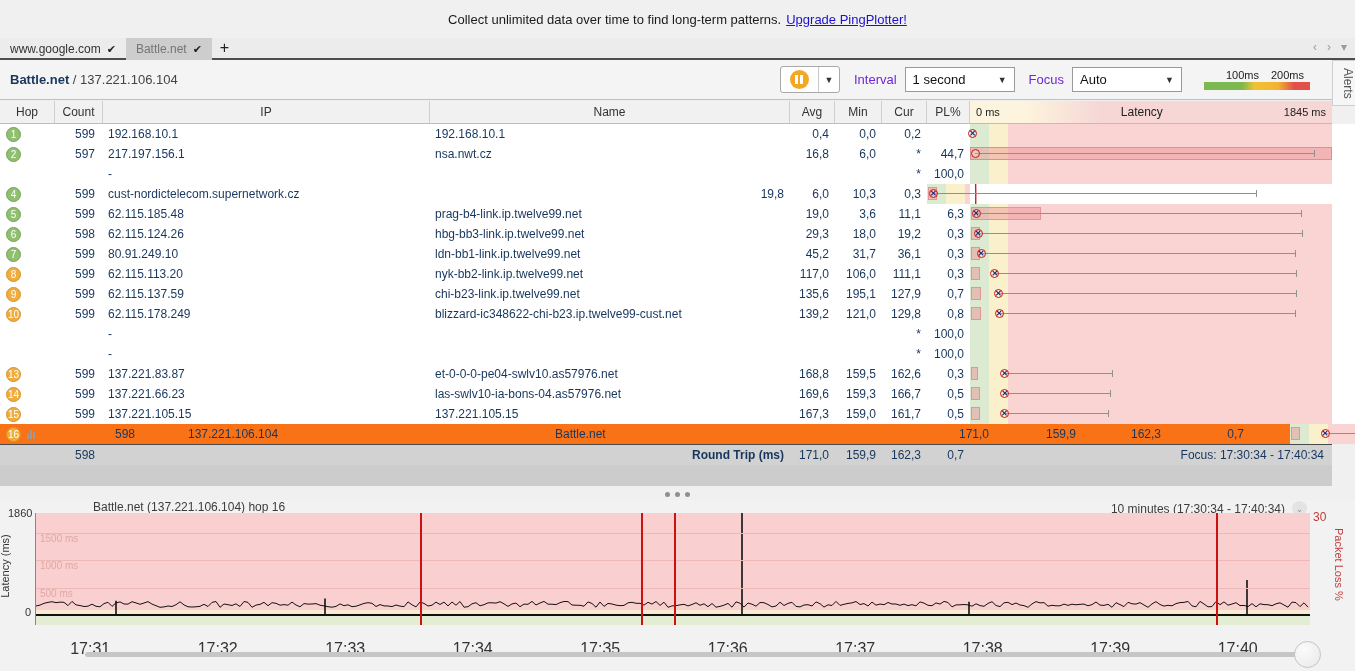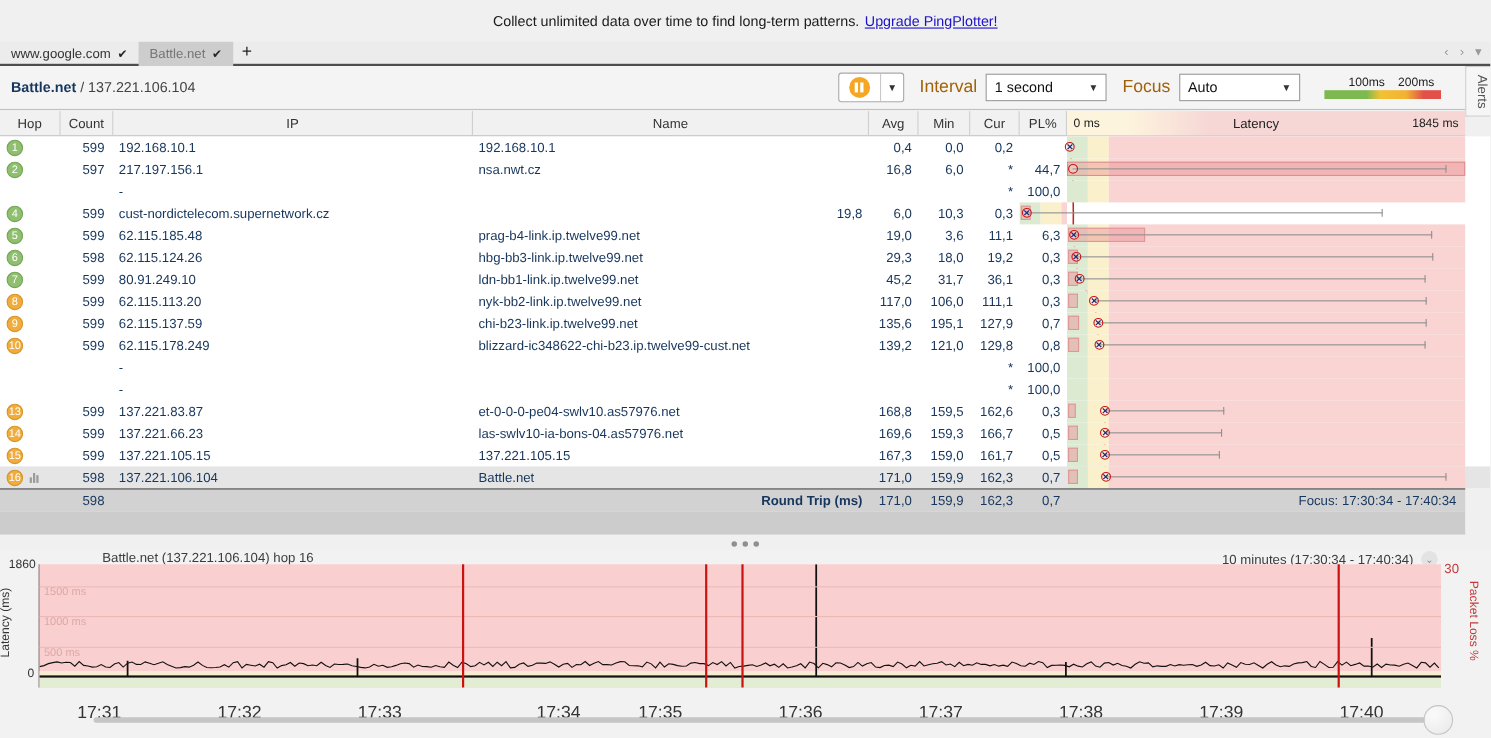--- a/index.html
+++ b/index.html
@@ -31,21 +31,21 @@
   #target b { color:#17365d; }
   #controls { margin-left:auto; display:flex; align-items:center; gap:8px; padding-right:22px; }
   .btn-group { display:flex; border:1px solid #a9a9a9; border-radius:3px; background:#fff; height:27px; }
   .btn-pause { width:38px; display:flex; align-items:center; justify-content:center;
     border-right:1px solid #c9c9c9; cursor:pointer; }
   .pause-circle { width:19px; height:19px; border-radius:50%; background:#f5a623;
     display:flex; align-items:center; justify-content:center; gap:2px; }
   .pause-circle i { display:block; width:3px; height:9px; background:#fff; }
   .btn-caret { width:20px; display:flex; align-items:center; justify-content:center;
     color:#333; font-size:9px; cursor:pointer; }
-  .ctl-label { font-size:16px; color:#a16207; margin-left:6px; }
+  .ctl-label { font-size:13px; color:#6d28d9; margin-left:6px; }
   .select { width:110px; height:25px; background:#fff; border:1px solid #999;
     display:flex; align-items:center; justify-content:space-between; padding:0 7px;
     font-size:13px; color:#111; cursor:pointer; }
   .select .car { font-size:9px; color:#333; }
   #legend { width:106px; margin-left:14px; }
   #legend .lbls { display:flex; font-size:11px; color:#222; justify-content:space-between;
     padding:0 6px 1px 22px; }
   #legend .bar { height:8px; background:linear-gradient(to right,
       #7cb950 0%, #7cb950 36%, #f2c233 48%, #f2b233 70%, #e15149 85%, #e15149 100%); }
   #alerts-tab { position:absolute; top:60px; right:0; width:23px; height:46px;
@@ -60,21 +60,21 @@
     border-right:1px solid #cfcfcf; cursor:pointer; }
   #lat-header { display:flex; align-items:center; justify-content:space-between;
     padding:0 6px; background:linear-gradient(to right,#fdf4dd 0 55px,#f6d7d6 130px,#f6d7d6 100%); }
   #lat-header .lh-c { font-size:12px; color:#222; }
   #lat-header .lh-s { font-size:11px; color:#222; }
 
   #rows { position:absolute; top:124px; left:0; width:1355px; height:320px; background:#fff; }
   .row { position:relative; display:grid;
     grid-template-columns:55px 48px 327px 360px 45px 47px 45px 43px 362px;
     height:20px; font-size:12px; color:#17365d; cursor:pointer; }
-  .row.sel { background:#e5e5e5; }
+  .row.sel { background:#f97316;gap:40px; }
   .cell { display:flex; align-items:center; }
   .c-hop { justify-content:flex-start; padding-left:6px; gap:6px; }
   .c-count { justify-content:flex-end; padding-right:8px; }
   .c-ip, .c-name { padding-left:5px; }
   .c-num { justify-content:flex-end; padding-right:6px; }
   .hopbadge { width:15px; height:15px; border-radius:50%; font-size:10px; color:#fff;
     display:flex; align-items:center; justify-content:center; }
   .hop-green { background:#8fbf6f; border:1px solid #74a557; }
   .hop-orange { background:#f0ad3e; border:1px solid #d6952a; }
   .graphicon { display:flex; align-items:flex-end; gap:1px; height:10px; }
@@ -603,21 +603,21 @@
         <div class="glab" style="top: 79.5806px;">500 ms</div>
         <div class="plevent" style="left: 384.05px;"></div>
         <div class="plevent" style="left: 604.625px;"></div>
         <div class="plevent" style="left: 637.775px;"></div>
         <div class="plevent" style="left: 1179.65px;"></div>
       </div>
     <div id="tl-xlabels">
         <span style="left: 55.2075px;">17:31</span>
         <span style="left: 182.708px;">17:32</span>
         <span style="left: 310.207px; text-align: center;">17:33</span>
-        <span style="left: 437.707px; margin-left: 35px;">17:34</span>
+        <span style="left: 437.707px;">17:34</span>
         <span style="left: 565.207px;">17:35</span>
         <span style="left: 692.707px;">17:36</span>
         <span style="left: 820.207px;">17:37</span>
         <span style="left: 947.707px;">17:38</span>
         <span style="left: 1075.21px;">17:39</span>
         <span style="left: 1202.71px;">17:40</span>
       </div>
     <div id="tl-scroll"></div>
     <div id="tl-thumb"></div>
   </div>

